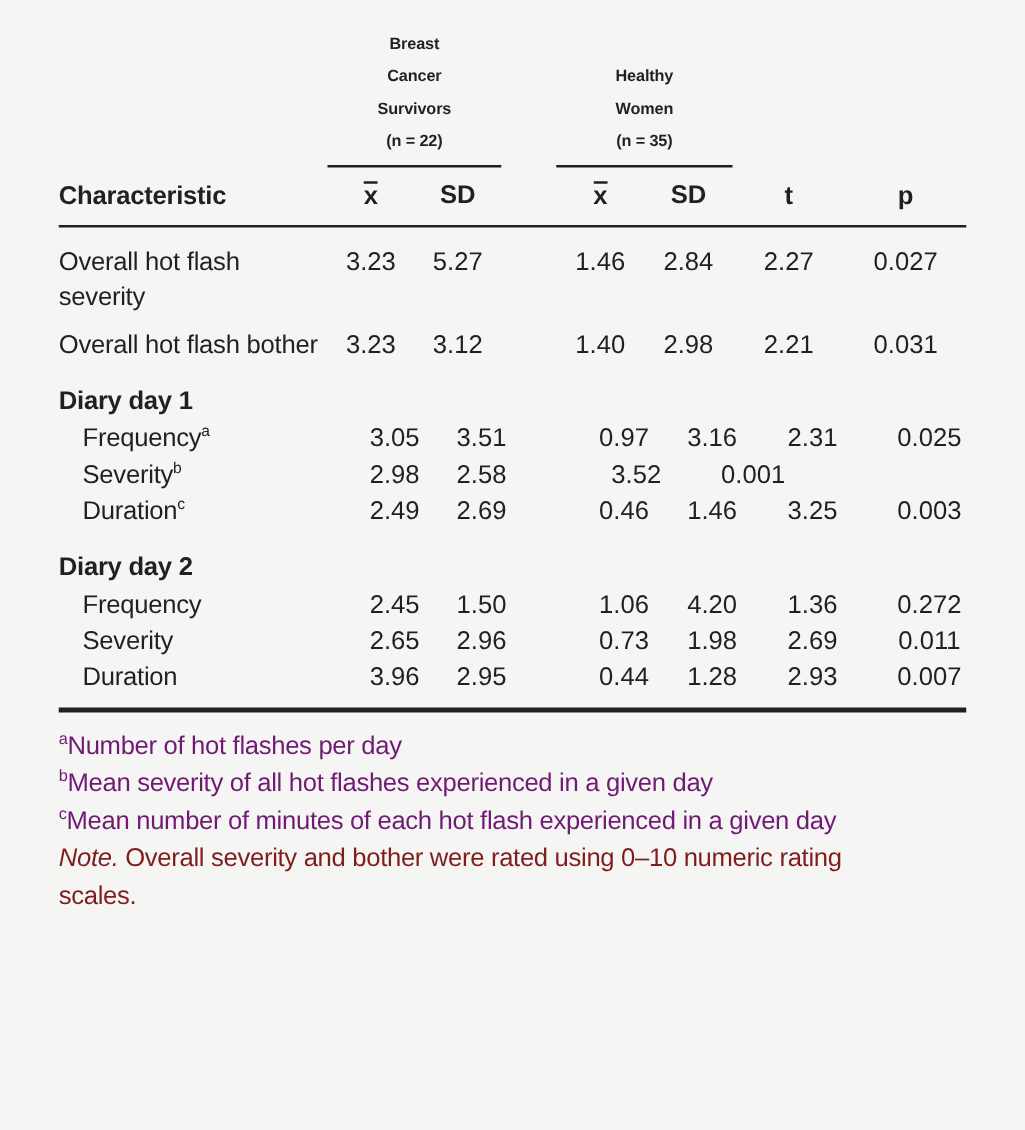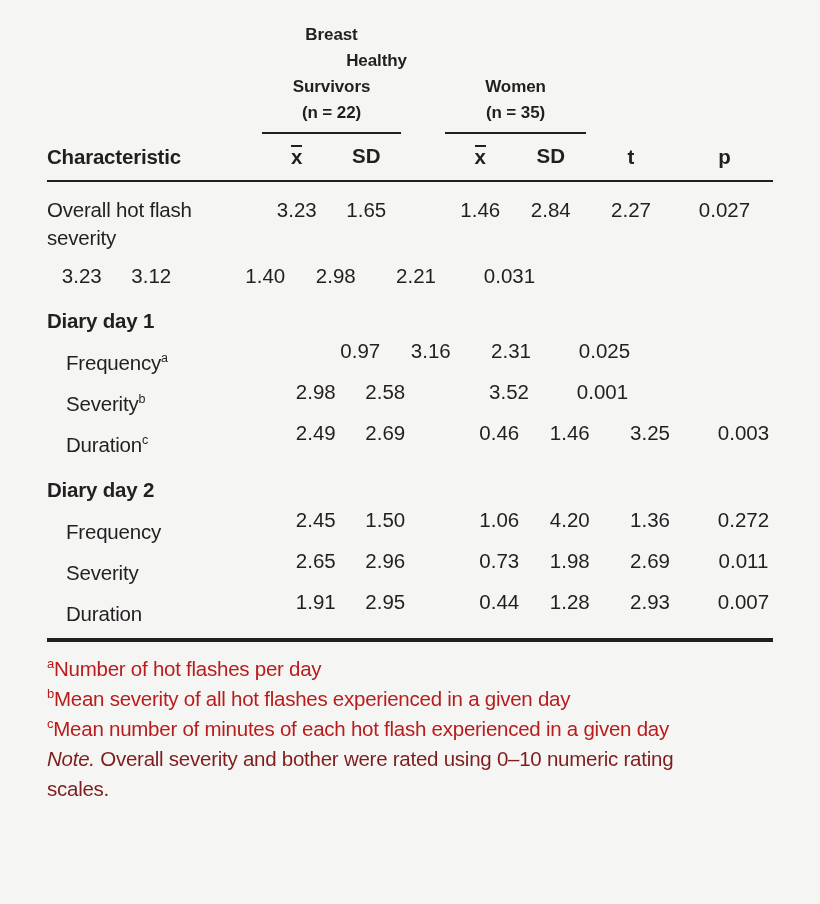--- a/index.html
+++ b/index.html
@@ -34,21 +34,21 @@
   .col-char    { width: 215px; flex: 0 0 215px; }
   .col-g1      { width: 139px; flex: 0 0 139px; }
   .col-gap     { width: 44px;  flex: 0 0 44px; }
   .col-g2      { width: 141px; flex: 0 0 141px; }
   .col-t       { width: 90px;  flex: 0 0 90px; }
   .col-p       { width: 97px;  flex: 0 0 97px; }
 
   .group-title {
     text-align: center;
     font-weight: bold;
-    font-size: 17px;
+    font-size: 13px;
     line-height: 26px;
     letter-spacing: -0.1px;
   }
   .spanner-cell {
     padding-top: 6px;
   }
   .spanner-rule {
     height: 2px;
     background: #231f20;
     width: 100%;
@@ -117,21 +117,20 @@
     font-size: 20.5px;
     line-height: 28px;
     letter-spacing: -0.2px;
   }
   .row.major .label {
     font-weight: normal;
   }
   .row.sub .label {
     font-weight: normal;
     padding-left: 19px;
-    margin-top: 12px;
   }
   .row.section .label {
     font-weight: bold;
   }
   .cell {
     font-size: 20.5px;
     line-height: 28px;
     text-align: center;
     font-weight: normal;
   }
@@ -148,21 +147,21 @@
   }
 
   
   .footnotes {
     padding-top: 12px;
   }
   .fn {
     font-size: 20.5px;
     line-height: 30px;
     letter-spacing: -0.25px;
-    color: #b91c1c;
+    color: #701a75;
   }
   .fn sup {
     font-size: 13px;
   }
   .note {
     font-size: 20.5px;
     line-height: 30px;
     letter-spacing: -0.25px;
     color: #7f1d1d;
     width: 640px;
@@ -182,20 +181,21 @@
       <div class="col-char"></div>
       <div class="col-g1 group-title">Breast</div>
       <div class="col-gap"></div>
       <div class="col-g2 group-title">&nbsp;</div>
       <div class="col-t"></div>
       <div class="col-p"></div>
     </div>
 
     <div class="grouphead-row">
       <div class="col-char"></div>
+      <div class="col-g1 group-title">Cancer</div>
       <div class="col-gap"></div>
       <div class="col-g2 group-title">Healthy</div>
       <div class="col-t"></div>
       <div class="col-p"></div>
     </div>
 
     <div class="grouphead-row">
       <div class="col-char"></div>
       <div class="col-g1 group-title">Survivors</div>
       <div class="col-gap"></div>
@@ -243,51 +243,56 @@
 
     <div class="rule-main"></div>
   </div>
 
   <div class="tbody">
 
     <div class="row major">
       <div class="col-char label">Overall hot flash severity</div>
       <div class="col-g1 sub-pair">
         <div class="sub-cell cell">3.23</div>
-        <div class="sub-cell cell">1.65</div>
+        <div class="sub-cell cell">5.27</div>
       </div>
       <div class="col-gap"></div>
       <div class="col-g2 sub-pair">
         <div class="sub-cell cell">1.46</div>
         <div class="sub-cell cell">2.84</div>
       </div>
       <div class="col-t cell">2.27</div>
       <div class="col-p cell">0.027</div>
     </div>
 
     <div class="row major">
+      <div class="col-char label">Overall hot flash bother</div>
       <div class="col-g1 sub-pair">
         <div class="sub-cell cell">3.23</div>
         <div class="sub-cell cell">3.12</div>
       </div>
       <div class="col-gap"></div>
       <div class="col-g2 sub-pair">
         <div class="sub-cell cell">1.40</div>
         <div class="sub-cell cell">2.98</div>
       </div>
       <div class="col-t cell">2.21</div>
       <div class="col-p cell">0.031</div>
     </div>
 
     <div class="row section">
       <div class="col-char label">Diary day 1</div>
     </div>
 
     <div class="row sub first">
       <div class="col-char label"><span>Frequency</span><sup>a</sup></div>
+      <div class="col-g1 sub-pair">
+        <div class="sub-cell cell">3.05</div>
+        <div class="sub-cell cell">3.51</div>
+      </div>
       <div class="col-gap"></div>
       <div class="col-g2 sub-pair">
         <div class="sub-cell cell">0.97</div>
         <div class="sub-cell cell">3.16</div>
       </div>
       <div class="col-t cell">2.31</div>
       <div class="col-p cell">0.025</div>
     </div>
 
     <div class="row sub">
@@ -346,21 +351,21 @@
         <div class="sub-cell cell">0.73</div>
         <div class="sub-cell cell">1.98</div>
       </div>
       <div class="col-t cell">2.69</div>
       <div class="col-p cell">0.011</div>
     </div>
 
     <div class="row sub">
       <div class="col-char label">Duration</div>
       <div class="col-g1 sub-pair">
-        <div class="sub-cell cell">1.91</div>
+        <div class="sub-cell cell">3.96</div>
         <div class="sub-cell cell">2.95</div>
       </div>
       <div class="col-gap"></div>
       <div class="col-g2 sub-pair">
         <div class="sub-cell cell">0.44</div>
         <div class="sub-cell cell">1.28</div>
       </div>
       <div class="col-t cell">2.93</div>
       <div class="col-p cell">0.007</div>
     </div>

